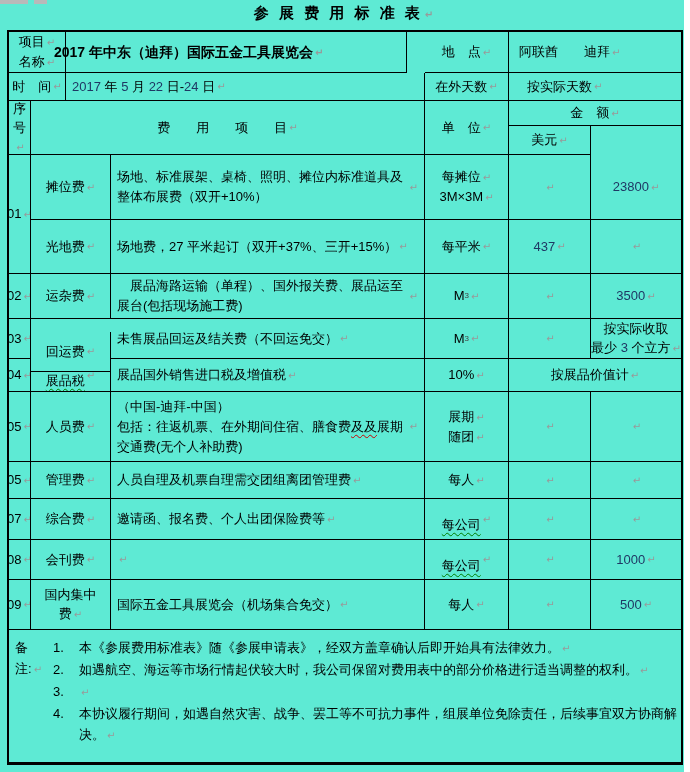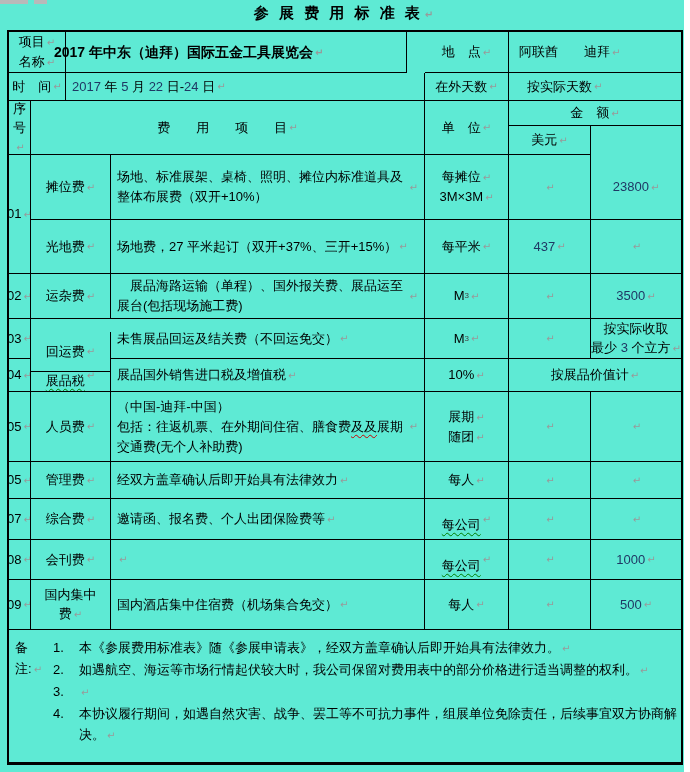--- a/index.html
+++ b/index.html
@@ -188,21 +188,21 @@
     <div class="cell" style="left:500px;top:360px;width:82px;height:70px"><span class="pm"></span></div>
     <div class="cell" style="left:582px;top:360px;width:90px;height:70px;border-right:none"><span class="pm"></span></div>
 
     <div class="cell" style="left:0;top:430px;width:22px;height:37px">
       <span>05</span><span class="pm"></span>
     </div>
     <div class="cell" style="left:22px;top:430px;width:80px;height:37px">
       <span>管理费</span><span class="pm"></span>
     </div>
     <div class="cell left" style="left:102px;top:430px;width:314px;height:37px">
-      <span>经双方盖章确认后即开始具有法律效力</span><span class="pm"></span>
+      <span>人员自理及机票自理需交团组离团管理费</span><span class="pm"></span>
     </div>
     <div class="cell" style="left:416px;top:430px;width:84px;height:37px">
       <span>每人</span><span class="pm"></span>
     </div>
     <div class="cell" style="left:500px;top:430px;width:82px;height:37px"><span class="pm"></span></div>
     <div class="cell" style="left:582px;top:430px;width:90px;height:37px;border-right:none"><span class="pm"></span></div>
 
     <div class="cell" style="left:0;top:467px;width:22px;height:41px">
       <span>07</span><span class="pm"></span>
     </div>
@@ -236,21 +236,21 @@
     </div>
 
     <div class="cell" style="left:0;top:548px;width:22px;height:50px">
       <span>09</span><span class="pm"></span>
     </div>
     <div class="cell col" style="left:22px;top:548px;width:80px;height:50px">
       <span class="ln">国内集中</span>
       <span class="ln"><span>费</span><span class="pm"></span></span>
     </div>
     <div class="cell left" style="left:102px;top:548px;width:314px;height:50px">
-      <span>国内酒店集中住宿费（机场集合免交）</span><span class="pm"></span>
+      <span>国际五金工具展览会（机场集合免交）</span><span class="pm"></span>
     </div>
     <div class="cell" style="left:416px;top:548px;width:84px;height:50px">
       <span>每人</span><span class="pm"></span>
     </div>
     <div class="cell" style="left:500px;top:548px;width:82px;height:50px"><span class="pm"></span></div>
     <div class="cell" style="left:582px;top:548px;width:90px;height:50px;border-right:none">
       <span class="num">500</span><span class="pm"></span>
     </div>
 
     <div id="notes-box">

